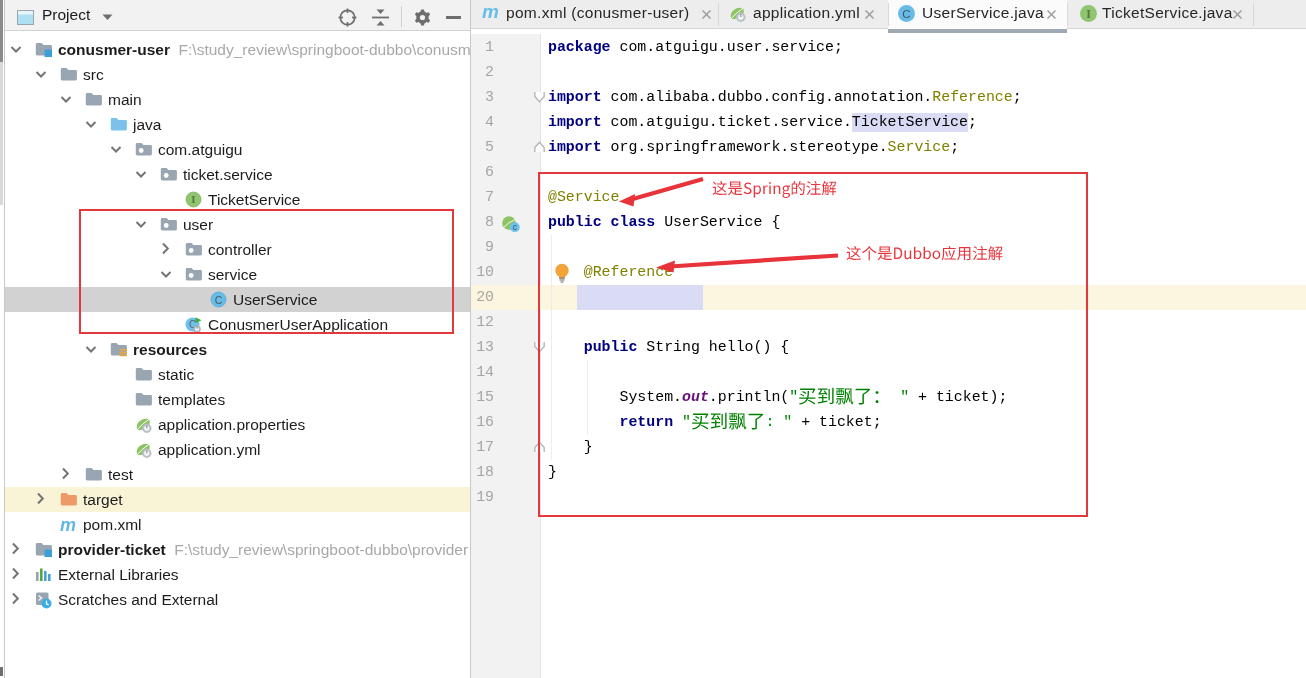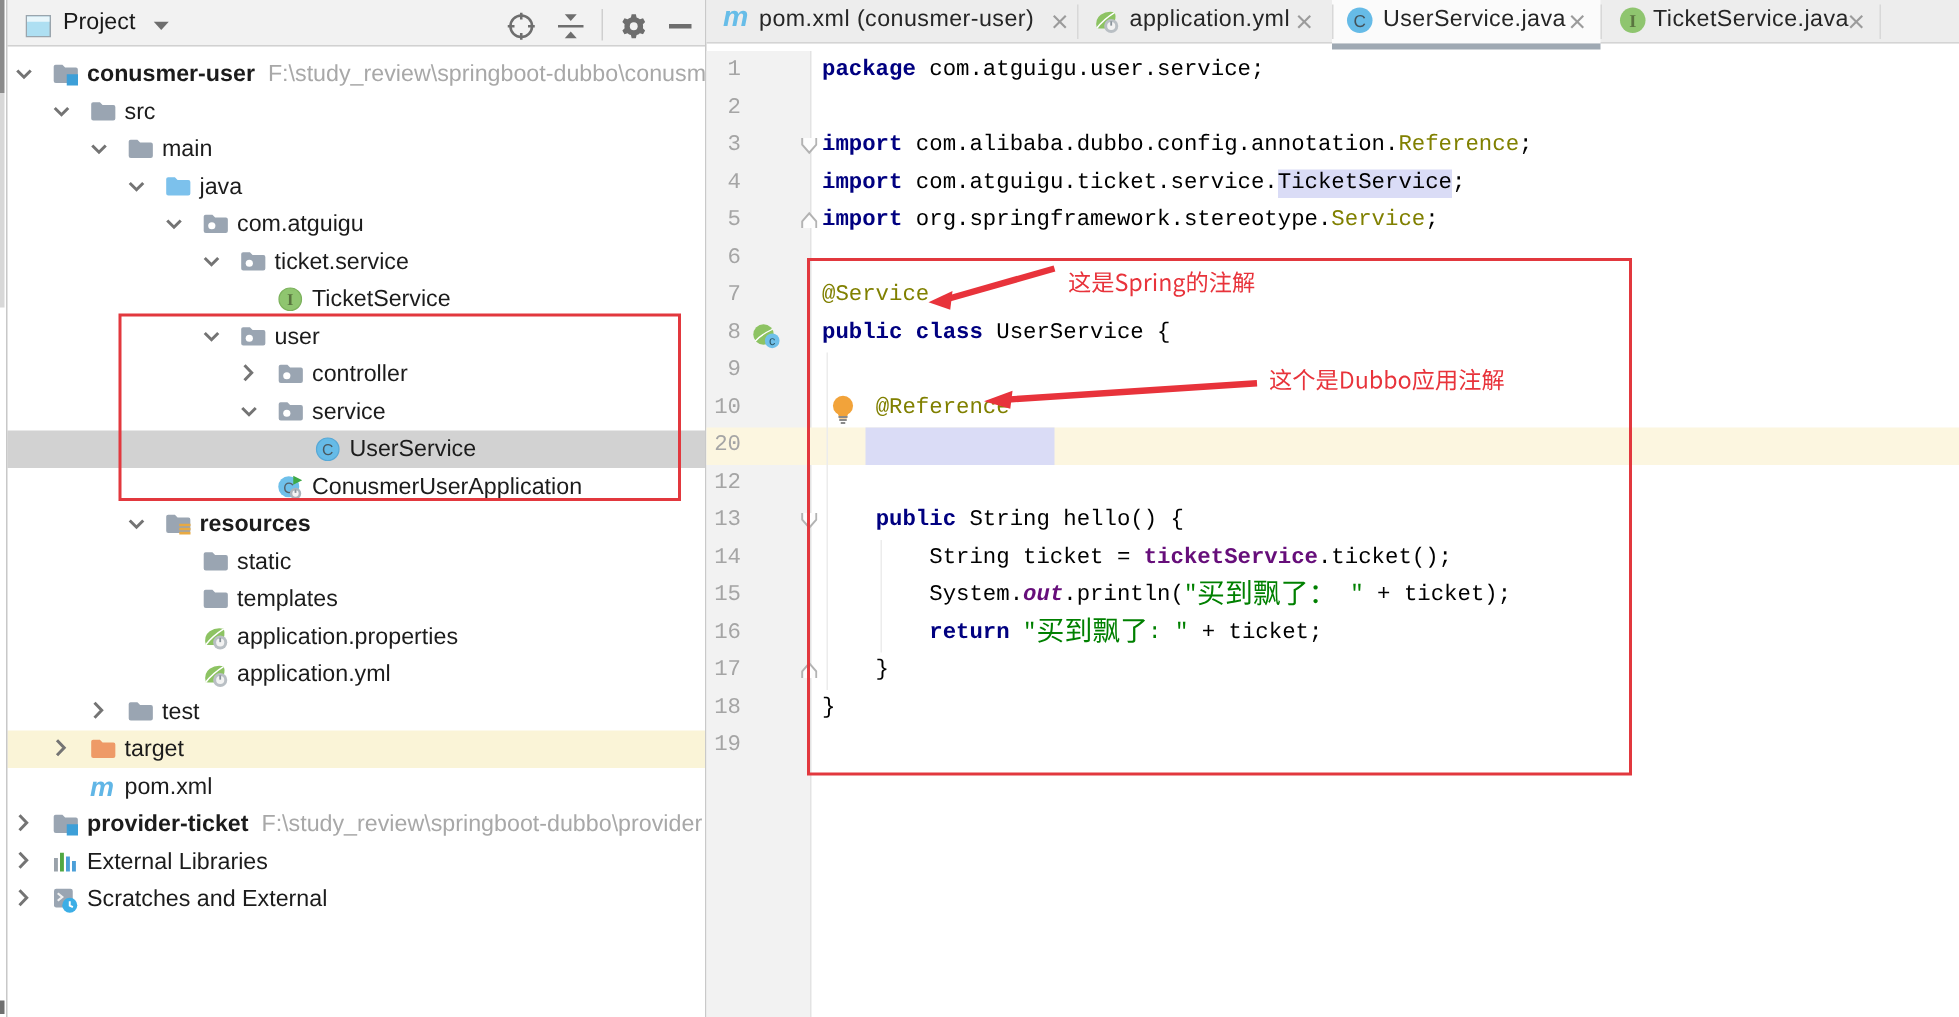--- a/index.html
+++ b/index.html
@@ -330,21 +330,20 @@
       </g>
     </svg>
 <div class="cl" style="top:35px"><span class="k">package</span> com.atguigu.user.service;</div>
 <div class="cl" style="top:85px"><span class="k">import</span> com.alibaba.dubbo.config.annotation.<span class="a">Reference</span>;</div>
 <div class="cl" style="top:110px"><span class="k">import</span> com.atguigu.ticket.service.TicketService;</div>
 <div class="cl" style="top:135px"><span class="k">import</span> org.springframework.stereotype.<span class="a">Service</span>;</div>
 <div class="cl" style="top:185px"><span class="a">@Service</span></div>
 <div class="cl" style="top:210px"><span class="k">public class</span> UserService {</div>
 <div class="cl" style="top:260px">    <span class="a">@Reference</span></div>
 <div class="cl" style="top:335px">    <span class="k">public</span> String hello() {</div>
-<div class="cl" style="top:360px">        String ticket = <span class="f">ticketService</span>.ticket();</div>
 <div class="cl" style="top:385px">        System.<span class="f"><i>out</i></span>.println(<span class="s">"<svg style="vertical-align:-6px" width="93.0" height="20" viewBox="0 -16 93.0 20">
           <path d="M9.9 -2.2C12.4 -1.1 14.9 0.3 16.4 1.4L17.3 0.4C15.7 -0.7 13.1 -2.2 10.6 -3.2ZM4.1 -11.1C5.4 -10.5 7.0 -9.6 7.7 -9.0L8.5 -10.0C7.7 -10.7 6.1 -11.5 4.9 -12.0ZM2.0 -8.4C3.3 -7.8 4.9 -7.0 5.7 -6.4L6.4 -7.4C5.6 -8.0 4.1 -8.8 2.8 -9.3ZM1.2 -5.6V-4.3H8.6C7.6 -2.0 5.5 -0.5 1.0 0.4C1.2 0.6 1.6 1.2 1.7 1.5C6.8 0.5 9.1 -1.4 10.1 -4.3H17.4V-5.6H10.5C10.9 -7.4 11.0 -9.5 11.0 -11.9H9.6C9.6 -9.4 9.5 -7.3 9.1 -5.6ZM15.8 -14.4V-14.4H2.1V-13.1H15.3C14.9 -12.1 14.4 -11.1 13.9 -10.4L15.0 -9.8C15.8 -10.9 16.6 -12.6 17.3 -14.1L16.3 -14.5L16.1 -14.4Z M30.5 -14.0V-2.8H31.8V-14.0ZM34.2 -15.3V-0.7C34.2 -0.4 34.1 -0.3 33.8 -0.3C33.5 -0.3 32.5 -0.3 31.4 -0.3C31.6 0.1 31.8 0.7 31.9 1.1C33.2 1.1 34.2 1.1 34.8 0.8C35.4 0.6 35.6 0.2 35.6 -0.7V-15.3ZM19.8 -0.8 20.1 0.6C22.5 0.1 26.1 -0.6 29.4 -1.2L29.3 -2.5L25.4 -1.7V-4.7H29.1V-5.9H25.4V-7.9H24.1V-5.9H20.4V-4.7H24.1V-1.5ZM20.8 -8.2C21.3 -8.4 21.9 -8.4 27.8 -9.0C28.0 -8.6 28.3 -8.2 28.4 -7.8L29.5 -8.6C28.9 -9.6 27.7 -11.3 26.7 -12.6L25.6 -12.0C26.1 -11.4 26.6 -10.7 27.0 -10.1L22.3 -9.7C23.0 -10.7 23.8 -11.9 24.4 -13.2H29.5V-14.4H19.9V-13.2H22.9C22.3 -11.8 21.5 -10.7 21.2 -10.3C20.9 -9.9 20.6 -9.5 20.3 -9.5C20.5 -9.1 20.7 -8.5 20.8 -8.2Z M39.6 -3.1C39.2 -1.9 38.6 -0.8 37.9 0.0C38.1 0.2 38.6 0.5 38.8 0.7C39.5 -0.2 40.2 -1.5 40.6 -2.8ZM43.5 -2.7C44.0 -1.9 44.5 -0.7 44.7 0.1L45.6 -0.4C45.4 -1.2 44.9 -2.3 44.4 -3.1ZM39.1 -7.1V-6.0H45.3V-7.1ZM46.8 -14.5V-8.1C46.8 -5.4 46.7 -1.8 45.2 0.7C45.5 0.9 45.9 1.4 46.1 1.7C47.7 -1.1 48.0 -5.2 48.0 -8.1V-13.4H52.4C52.4 -4.3 52.5 1.4 54.1 1.4C54.5 1.4 55.0 0.9 55.3 -1.2C55.1 -1.3 54.7 -1.7 54.5 -2.0C54.4 -1.0 54.3 -0.3 54.1 -0.3C53.6 -0.3 53.4 -5.9 53.5 -14.5ZM51.2 -12.2C50.9 -10.8 50.6 -9.4 50.3 -8.1C49.9 -9.2 49.4 -10.2 49.0 -11.2L48.1 -10.7C48.7 -9.4 49.3 -7.8 49.8 -6.4C49.2 -4.2 48.4 -2.3 47.5 -0.9C47.8 -0.7 48.1 -0.4 48.4 -0.0C49.1 -1.3 49.8 -2.9 50.4 -4.7C50.9 -3.2 51.3 -1.7 51.6 -0.7L52.5 -1.3C52.2 -2.6 51.6 -4.5 50.9 -6.4C51.4 -8.2 51.8 -10.1 52.2 -12.0ZM39.5 -11.4H40.7V-9.0H39.5ZM41.6 -11.4H42.8V-9.0H41.6ZM43.7 -11.4H44.9V-9.0H43.7ZM38.1 -14.8V-13.7H40.7V-12.4H38.5V-8.0H45.9V-12.4H43.7V-13.7H46.2V-14.8ZM41.6 -12.4V-13.7H42.8V-12.4ZM38.3 -4.8V-3.6H41.7V0.2C41.7 0.4 41.6 0.4 41.4 0.4C41.2 0.4 40.7 0.4 40.0 0.4C40.1 0.7 40.3 1.2 40.4 1.5C41.3 1.5 41.9 1.5 42.3 1.3C42.7 1.1 42.8 0.8 42.8 0.2V-3.6H46.1V-4.8Z M57.6 -14.2V-12.8H69.7C68.3 -11.5 66.2 -10.0 64.4 -9.1V-0.3C64.4 -0.0 64.3 0.1 63.9 0.1C63.5 0.1 62.0 0.1 60.5 0.1C60.7 0.5 61.0 1.1 61.1 1.5C63.0 1.5 64.2 1.5 64.9 1.3C65.7 1.0 65.9 0.6 65.9 -0.3V-8.4C68.2 -9.7 70.8 -11.6 72.4 -13.4L71.3 -14.2L71.0 -14.2Z M79.1 -9.0C79.8 -9.0 80.5 -9.6 80.5 -10.4C80.5 -11.3 79.8 -11.8 79.1 -11.8C78.3 -11.8 77.6 -11.3 77.6 -10.4C77.6 -9.6 78.3 -9.0 79.1 -9.0ZM79.1 0.1C79.8 0.1 80.5 -0.5 80.5 -1.3C80.5 -2.2 79.8 -2.7 79.1 -2.7C78.3 -2.7 77.6 -2.2 77.6 -1.3C77.6 -0.5 78.3 0.1 79.1 0.1Z" fill="#008000"></path>
         </svg> "</span> + ticket);</div>
 <div class="cl" style="top:410px">        <span class="k">return</span> <span class="s">"<svg style="vertical-align:-6px" width="74.4" height="20" viewBox="0 -16 74.4 20">
           <path d="M9.9 -2.2C12.4 -1.1 14.9 0.3 16.4 1.4L17.3 0.4C15.7 -0.7 13.1 -2.2 10.6 -3.2ZM4.1 -11.1C5.4 -10.5 7.0 -9.6 7.7 -9.0L8.5 -10.0C7.7 -10.7 6.1 -11.5 4.9 -12.0ZM2.0 -8.4C3.3 -7.8 4.9 -7.0 5.7 -6.4L6.4 -7.4C5.6 -8.0 4.1 -8.8 2.8 -9.3ZM1.2 -5.6V-4.3H8.6C7.6 -2.0 5.5 -0.5 1.0 0.4C1.2 0.6 1.6 1.2 1.7 1.5C6.8 0.5 9.1 -1.4 10.1 -4.3H17.4V-5.6H10.5C10.9 -7.4 11.0 -9.5 11.0 -11.9H9.6C9.6 -9.4 9.5 -7.3 9.1 -5.6ZM15.8 -14.4V-14.4H2.1V-13.1H15.3C14.9 -12.1 14.4 -11.1 13.9 -10.4L15.0 -9.8C15.8 -10.9 16.6 -12.6 17.3 -14.1L16.3 -14.5L16.1 -14.4Z M30.5 -14.0V-2.8H31.8V-14.0ZM34.2 -15.3V-0.7C34.2 -0.4 34.1 -0.3 33.8 -0.3C33.5 -0.3 32.5 -0.3 31.4 -0.3C31.6 0.1 31.8 0.7 31.9 1.1C33.2 1.1 34.2 1.1 34.8 0.8C35.4 0.6 35.6 0.2 35.6 -0.7V-15.3ZM19.8 -0.8 20.1 0.6C22.5 0.1 26.1 -0.6 29.4 -1.2L29.3 -2.5L25.4 -1.7V-4.7H29.1V-5.9H25.4V-7.9H24.1V-5.9H20.4V-4.7H24.1V-1.5ZM20.8 -8.2C21.3 -8.4 21.9 -8.4 27.8 -9.0C28.0 -8.6 28.3 -8.2 28.4 -7.8L29.5 -8.6C28.9 -9.6 27.7 -11.3 26.7 -12.6L25.6 -12.0C26.1 -11.4 26.6 -10.7 27.0 -10.1L22.3 -9.7C23.0 -10.7 23.8 -11.9 24.4 -13.2H29.5V-14.4H19.9V-13.2H22.9C22.3 -11.8 21.5 -10.7 21.2 -10.3C20.9 -9.9 20.6 -9.5 20.3 -9.5C20.5 -9.1 20.7 -8.5 20.8 -8.2Z M39.6 -3.1C39.2 -1.9 38.6 -0.8 37.9 0.0C38.1 0.2 38.6 0.5 38.8 0.7C39.5 -0.2 40.2 -1.5 40.6 -2.8ZM43.5 -2.7C44.0 -1.9 44.5 -0.7 44.7 0.1L45.6 -0.4C45.4 -1.2 44.9 -2.3 44.4 -3.1ZM39.1 -7.1V-6.0H45.3V-7.1ZM46.8 -14.5V-8.1C46.8 -5.4 46.7 -1.8 45.2 0.7C45.5 0.9 45.9 1.4 46.1 1.7C47.7 -1.1 48.0 -5.2 48.0 -8.1V-13.4H52.4C52.4 -4.3 52.5 1.4 54.1 1.4C54.5 1.4 55.0 0.9 55.3 -1.2C55.1 -1.3 54.7 -1.7 54.5 -2.0C54.4 -1.0 54.3 -0.3 54.1 -0.3C53.6 -0.3 53.4 -5.9 53.5 -14.5ZM51.2 -12.2C50.9 -10.8 50.6 -9.4 50.3 -8.1C49.9 -9.2 49.4 -10.2 49.0 -11.2L48.1 -10.7C48.7 -9.4 49.3 -7.8 49.8 -6.4C49.2 -4.2 48.4 -2.3 47.5 -0.9C47.8 -0.7 48.1 -0.4 48.4 -0.0C49.1 -1.3 49.8 -2.9 50.4 -4.7C50.9 -3.2 51.3 -1.7 51.6 -0.7L52.5 -1.3C52.2 -2.6 51.6 -4.5 50.9 -6.4C51.4 -8.2 51.8 -10.1 52.2 -12.0ZM39.5 -11.4H40.7V-9.0H39.5ZM41.6 -11.4H42.8V-9.0H41.6ZM43.7 -11.4H44.9V-9.0H43.7ZM38.1 -14.8V-13.7H40.7V-12.4H38.5V-8.0H45.9V-12.4H43.7V-13.7H46.2V-14.8ZM41.6 -12.4V-13.7H42.8V-12.4ZM38.3 -4.8V-3.6H41.7V0.2C41.7 0.4 41.6 0.4 41.4 0.4C41.2 0.4 40.7 0.4 40.0 0.4C40.1 0.7 40.3 1.2 40.4 1.5C41.3 1.5 41.9 1.5 42.3 1.3C42.7 1.1 42.8 0.8 42.8 0.2V-3.6H46.1V-4.8Z M57.6 -14.2V-12.8H69.7C68.3 -11.5 66.2 -10.0 64.4 -9.1V-0.3C64.4 -0.0 64.3 0.1 63.9 0.1C63.5 0.1 62.0 0.1 60.5 0.1C60.7 0.5 61.0 1.1 61.1 1.5C63.0 1.5 64.2 1.5 64.9 1.3C65.7 1.0 65.9 0.6 65.9 -0.3V-8.4C68.2 -9.7 70.8 -11.6 72.4 -13.4L71.3 -14.2L71.0 -14.2Z" fill="#008000"></path>
         </svg>: "</span> + ticket;</div>
 <div class="cl" style="top:435px">    }</div>
 <div class="cl" style="top:460px">}</div>
 <div style="position:absolute;left:538px;top:172px;width:550px;height:345px;border:2px solid #e2383e"></div>
 <svg style="position:absolute;left:595px;top:172px" width="130" height="40">

